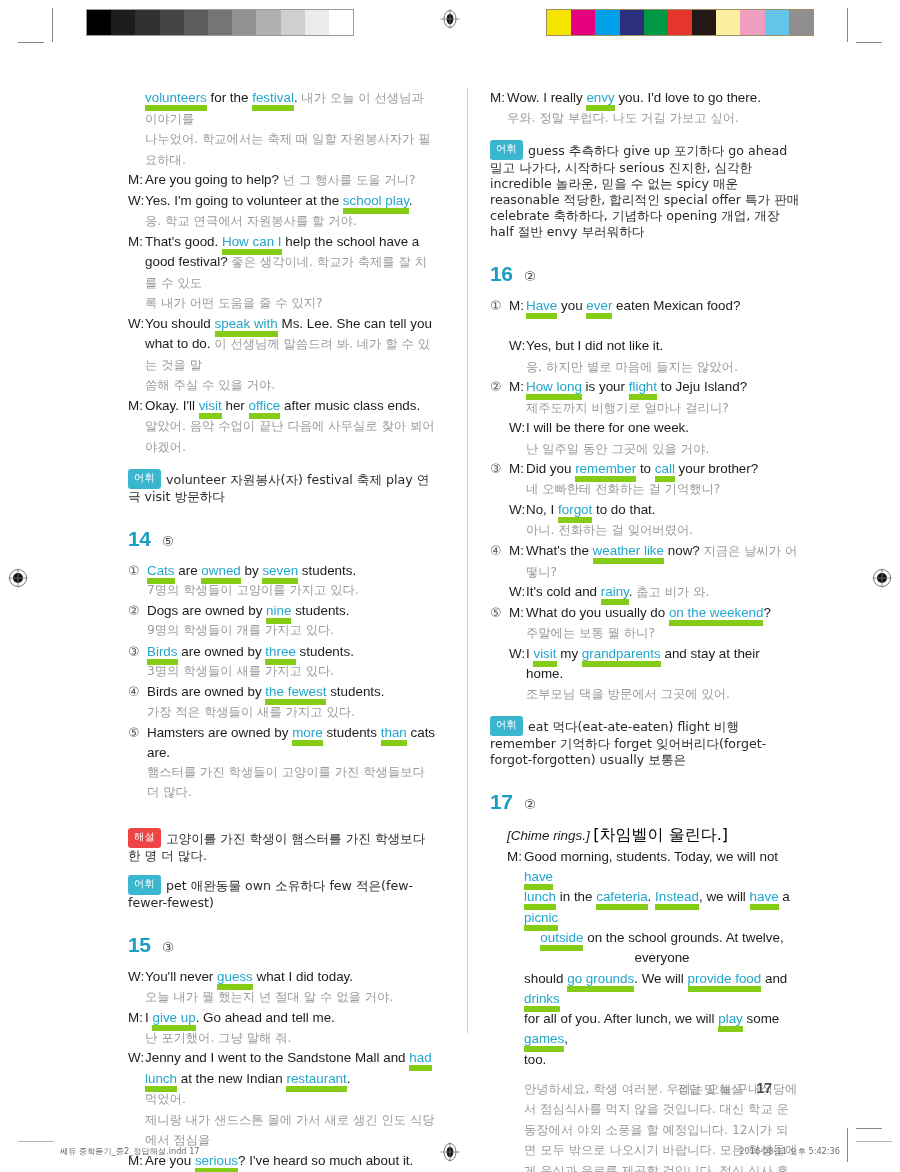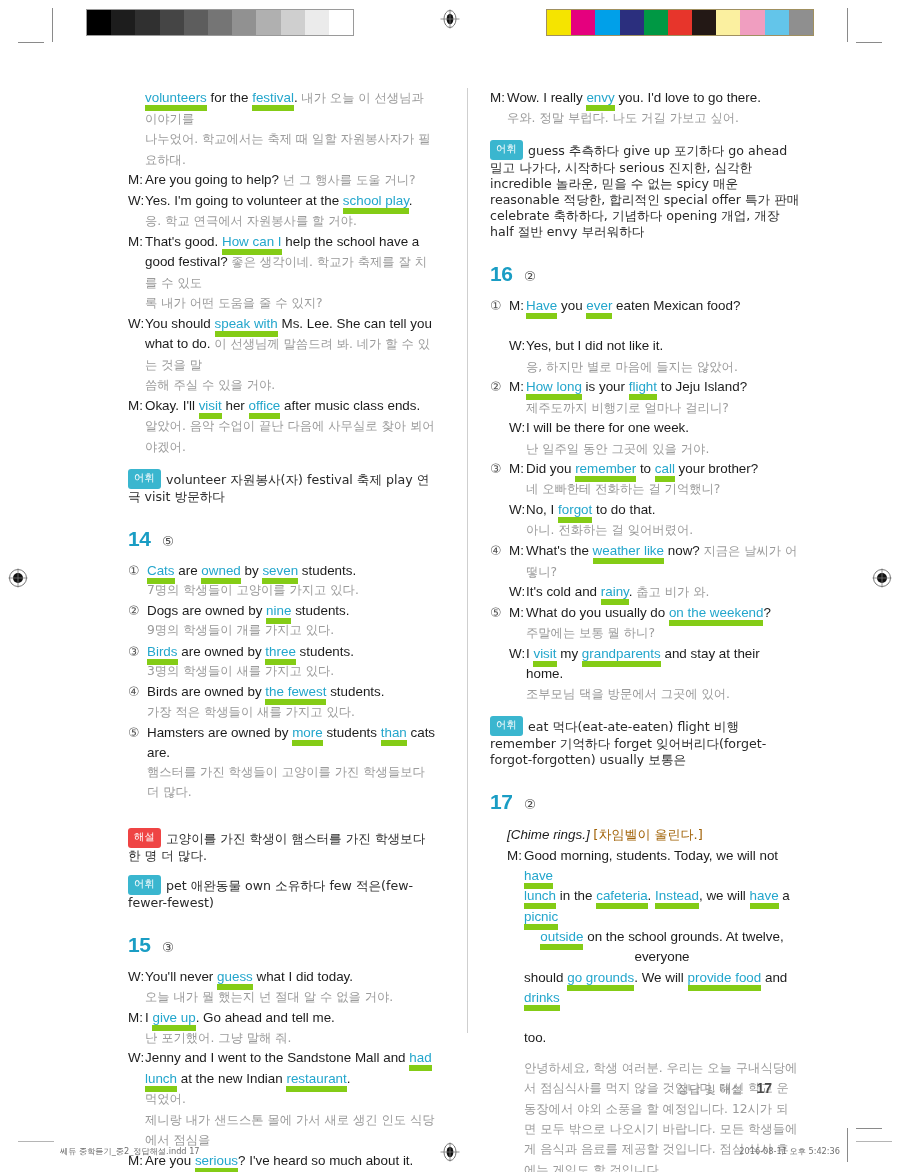--- a/index.html
+++ b/index.html
@@ -72,21 +72,21 @@
     padding:1.5px 6px 2.5px 6px;border-radius:3px;
     vertical-align:2px;margin-right:5px;letter-spacing:0.3px;
     font-family:"DejaVu Sans","Liberation Sans",sans-serif;
   }
   .badge.voc{background:#3ab6cf;}
   .badge.exp{background:#ef4444;margin-top:14px;}
   .noteblock .kotxt{font-family:"DejaVu Sans","Liberation Sans",sans-serif;}
 
   .bracket-line{font-size:13.4px;line-height:21px;color:#1c1c1c;margin-bottom:1px;}
   .bracket-line .it{font-style:italic;}
-  .bracket-line .kog{color:#a16207;font-size:13px;font-family:"DejaVu Sans","Liberation Sans",sans-serif;}
+  .bracket-line .kog{color:#000000;font-size:16px;font-family:"DejaVu Sans","Liberation Sans",sans-serif;}
 
   
   .footer{
     position:absolute;right:128px;top:1080px;
     display:flex;align-items:baseline;gap:14px;
   }
   .footer .flab{font-size:11.5px;color:#8c8c8c;font-family:"DejaVu Sans","Liberation Sans",sans-serif;}
   .footer .fnum{font-size:14px;font-weight:bold;color:#4a4a4a;}
   .slugline{position:absolute;top:1141px;height:1px;background:#b5b5b5;}
   .slug-left{position:absolute;left:60px;top:1146px;font-size:8.2px;color:#6f6f6f;font-family:"DejaVu Sans","Liberation Sans",sans-serif;white-space:nowrap;}
@@ -463,20 +463,21 @@
           <div class="line" style="padding-left: 17px; text-align: center;">
             <span class="spk">&nbsp;</span>
             <span class="txt"><span class="hl">outside</span><span> on the school grounds. At twelve, everyone</span></span>
           </div>
           <div class="line" style="padding-left: 17px;">
             <span class="spk">&nbsp;</span>
             <span class="txt"><span>should </span><span class="hl">go grounds</span><span>. We will </span><span class="hl">provide food</span><span> and </span><span class="hl">drinks</span></span>
           </div>
           <div class="line" style="padding-left: 17px;">
             <span class="spk">&nbsp;</span>
+            <span class="txt"><span>for all of you. After lunch, we will </span><span class="hl">play</span><span> some </span><span class="hl">games</span><span>,</span></span>
           </div>
           <div class="line" style="padding-left: 17px;">
             <span class="spk">&nbsp;</span>
             <span class="txt"><span>too.</span></span>
           </div>
           <div class="koblock" style="padding-left: 34px;">안녕하세요, 학생 여러분. 우리는 오늘 구내식당에서 점심식사를 먹지 않을 것입니다. 대신 학교 운동장에서 야외 소풍을 할 예정입니다. 12시가 되면 모두 밖으로 나오시기 바랍니다. 모든 학생들에게 음식과 음료를 제공할 것입니다. 점심 식사 후에는 게임도 할 것입니다.</div>
         </div>
       </div>
   </div>
 

